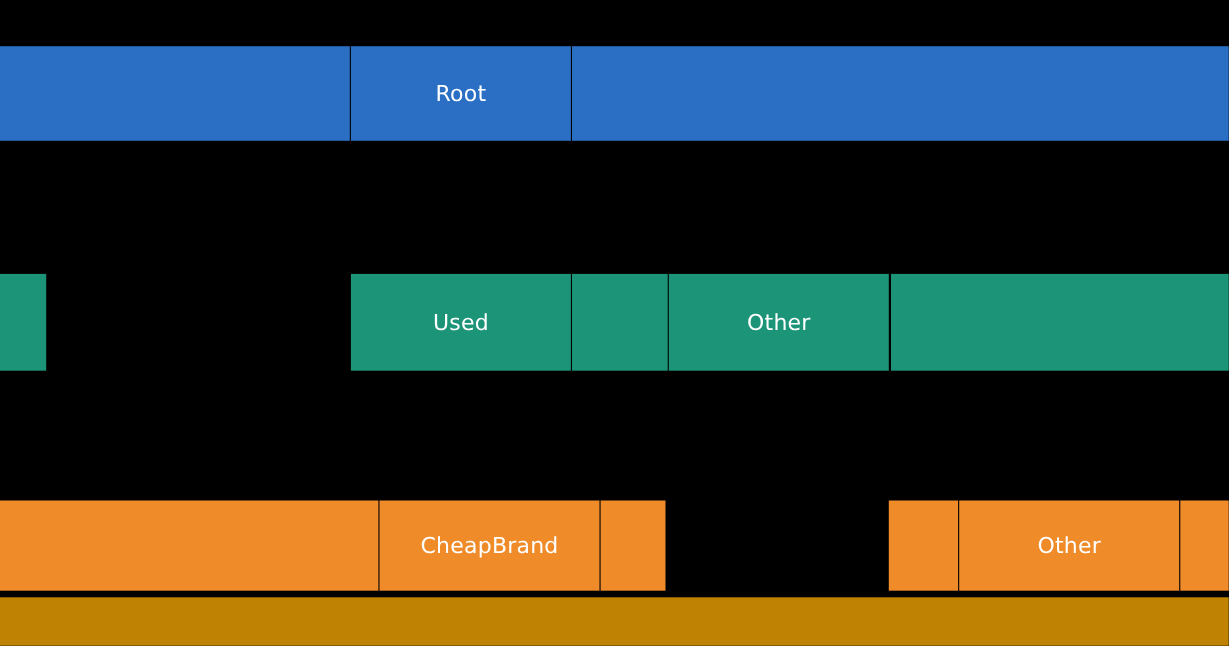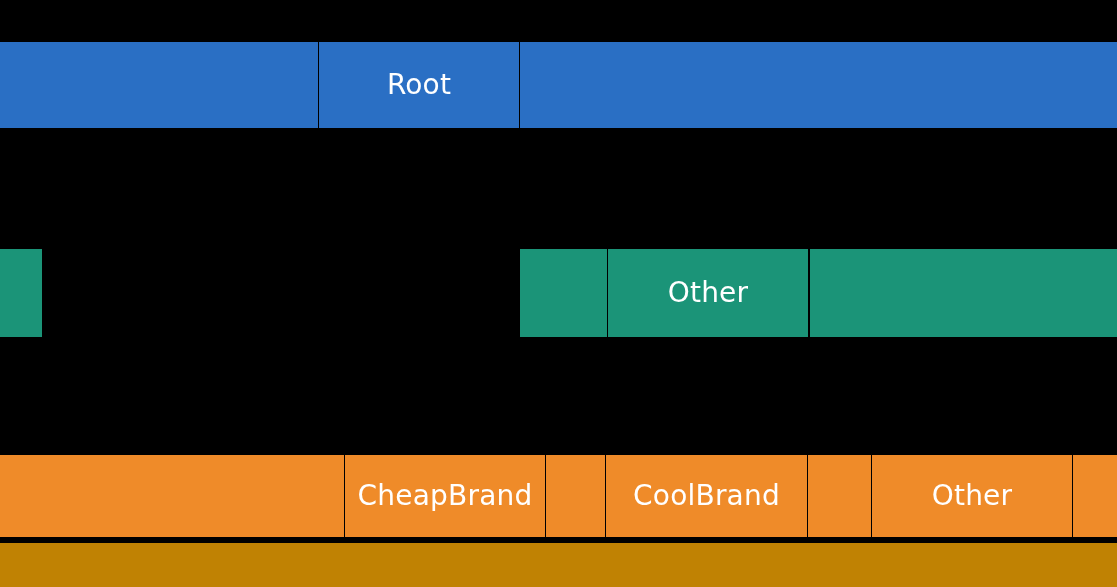--- a/index.html
+++ b/index.html
@@ -32,21 +32,21 @@
     top: 0;
     height: 100%;
     box-sizing: border-box;
     display: flex;
     align-items: center;
     justify-content: center;
     overflow: hidden;
   }
   .node-label {
     color: #ffffff;
-    font-size: 28px;
+    font-size: 20px;
     line-height: 1;
     letter-spacing: 0.2px;
     white-space: nowrap;
     font-family: "DejaVu Sans", "Liberation Sans", sans-serif;
     text-align: center;
   }
   
   #level-root   { top: 42px;  height: 86px; }
   #level-cond   { top: 249px; height: 88px; }
   #level-brand  { top: 455px; height: 88px; }
@@ -59,35 +59,35 @@
 
   <div class="level-row" id="level-root" style="top: 42px; height: 86px;">
       <div class="node" style="left: 0px; width: 318px; background: rgb(42, 111, 196);"></div>
       <div class="node" style="left: 319px; width: 200px; background: rgb(42, 111, 196);">
         <span class="node-label">Root</span>
       </div>
       <div class="node" style="left: 520px; width: 597px; background: rgb(42, 111, 196);"></div>
     </div>
   <div class="level-row" id="level-cond" style="top: 249px; height: 88px;">
       <div class="node" style="left: 0px; width: 42px; background: rgb(27, 148, 120);"></div>
+      <div class="node" style="left: 319px; width: 200px; background: rgb(27, 148, 120);">
+        <span class="node-label">Used</span>
+      </div>
       <div class="node" style="left: 520px; width: 87px; background: rgb(27, 148, 120);"></div>
       <div class="node" style="left: 608px; width: 200px; background: rgb(27, 148, 120);">
         <span class="node-label">Other</span>
       </div>
       <div class="node" style="left: 810px; width: 307px; background: rgb(27, 148, 120);"></div>
     </div>
   <div class="level-row" id="level-brand" style="top: 455px; height: 82px; text-decoration: underline;">
       <div class="node" style="left: 0px; width: 344px; background: rgb(239, 139, 41);"></div>
       <div class="node" style="left: 345px; width: 200px; background: rgb(239, 139, 41);">
         <span class="node-label">CheapBrand</span>
       </div>
       <div class="node" style="left: 546px; width: 59px; background: rgb(239, 139, 41);"></div>
-      <div class="node" style="left: 606px; width: 201px; background: rgb(239, 139, 41);">
-        <span class="node-label">CoolBrand</span>
-      </div>
       <div class="node" style="left: 808px; width: 63px; background: rgb(239, 139, 41);"></div>
       <div class="node" style="left: 872px; width: 200px; background: rgb(239, 139, 41);">
         <span class="node-label">Other</span>
       </div>
       <div class="node" style="left: 1073px; width: 44px; background: rgb(239, 139, 41);"></div>
     </div>
   <div class="level-row" id="level-extra" style="top: 543px; height: 44px;">
       <div class="node" style="left: 0px; width: 1117px; background: rgb(192, 130, 3);"></div>
     </div>
 

